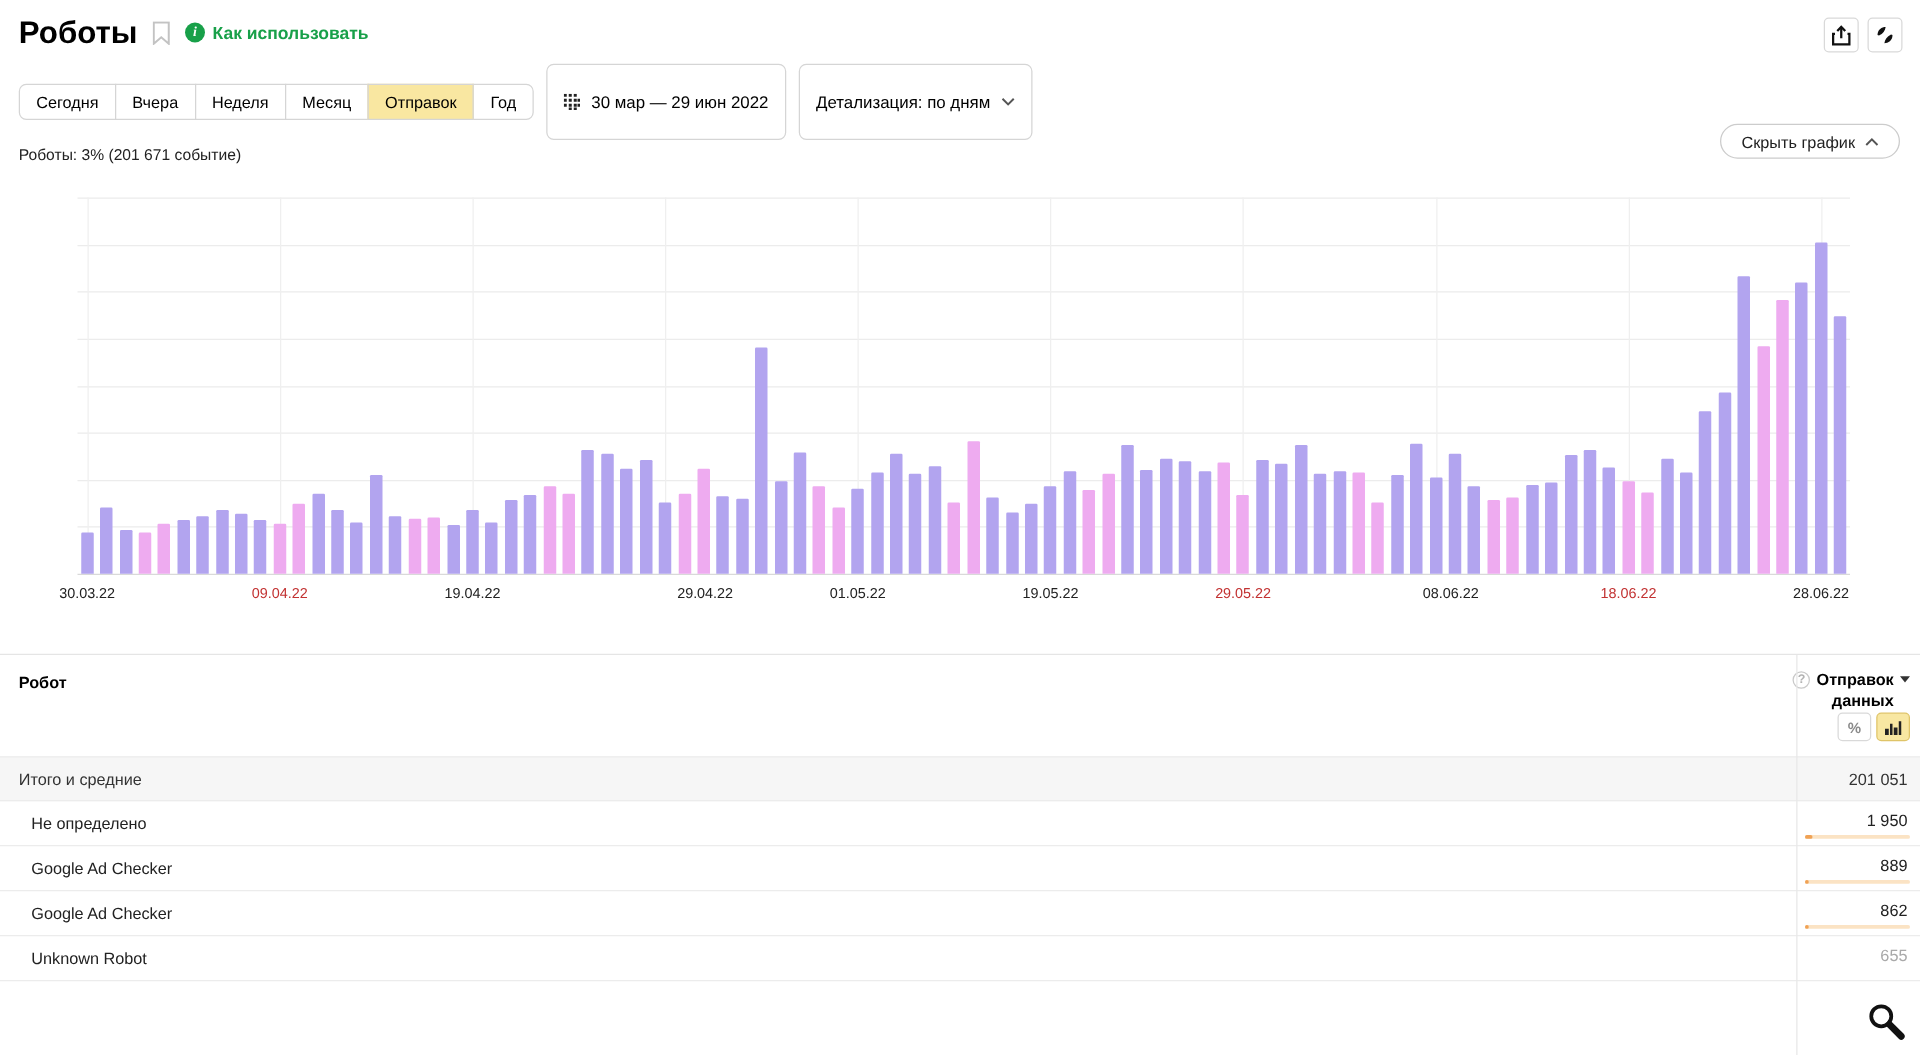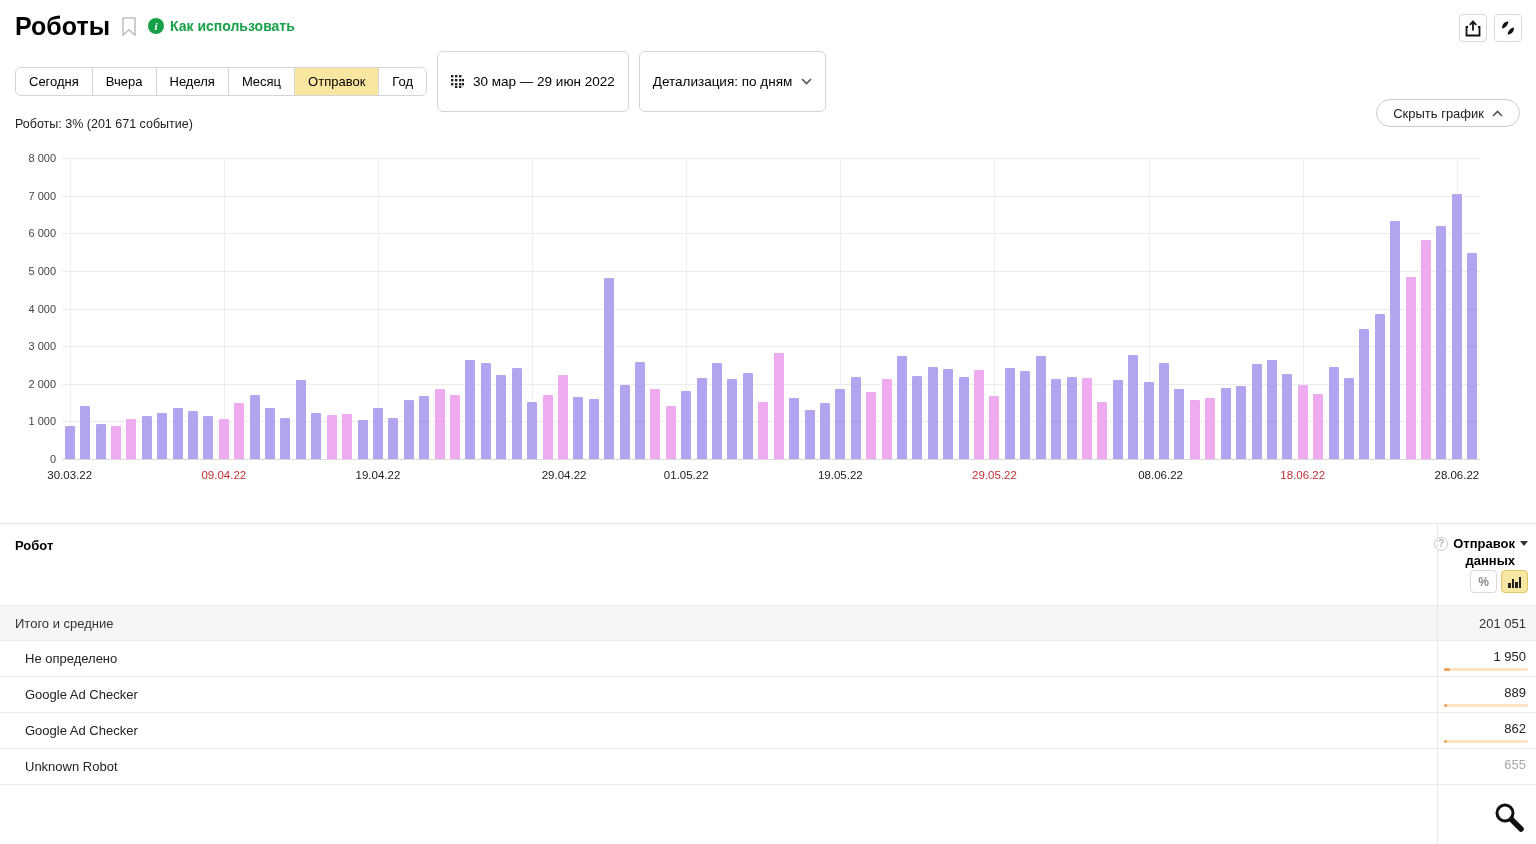--- a/index.html
+++ b/index.html
@@ -185,31 +185,20 @@
 
 <div class="summary-text">Роботы: 3% (201 671 событие)</div>
 <button class="hide-chart">
   <span>Скрыть график</span>
   <svg width="11" height="7" viewBox="0 0 11 7">
       <path d="M1 6 L5.5 1.5 L10 6" fill="none" stroke="#555" stroke-width="1.6"></path>
     </svg>
 </button>
 
 <div class="chart-wrap">
-  <div class="y-axis">
-      <div class="y-label" style="top: 0px;">8 000</div>
-      <div class="y-label" style="top: 37.625px;">7 000</div>
-      <div class="y-label" style="top: 75.25px;">6 000</div>
-      <div class="y-label" style="top: 112.875px;">5 000</div>
-      <div class="y-label" style="top: 150.5px;">4 000</div>
-      <div class="y-label" style="top: 188.125px;">3 000</div>
-      <div class="y-label" style="top: 225.75px;">2 000</div>
-      <div class="y-label" style="top: 263.375px;">1 000</div>
-      <div class="y-label" style="top: 301px;">0</div>
-    </div>
   <div class="plot">
       <div class="hgrid" style="top: 0px;"></div>
       <div class="hgrid" style="top: 37.625px;"></div>
       <div class="hgrid" style="top: 75.25px;"></div>
       <div class="hgrid" style="top: 112.875px;"></div>
       <div class="hgrid" style="top: 150.5px;"></div>
       <div class="hgrid" style="top: 188.125px;"></div>
       <div class="hgrid" style="top: 225.75px;"></div>
       <div class="hgrid" style="top: 263.375px;"></div>
       <div class="hgrid zero" style="top: 301px;"></div>

